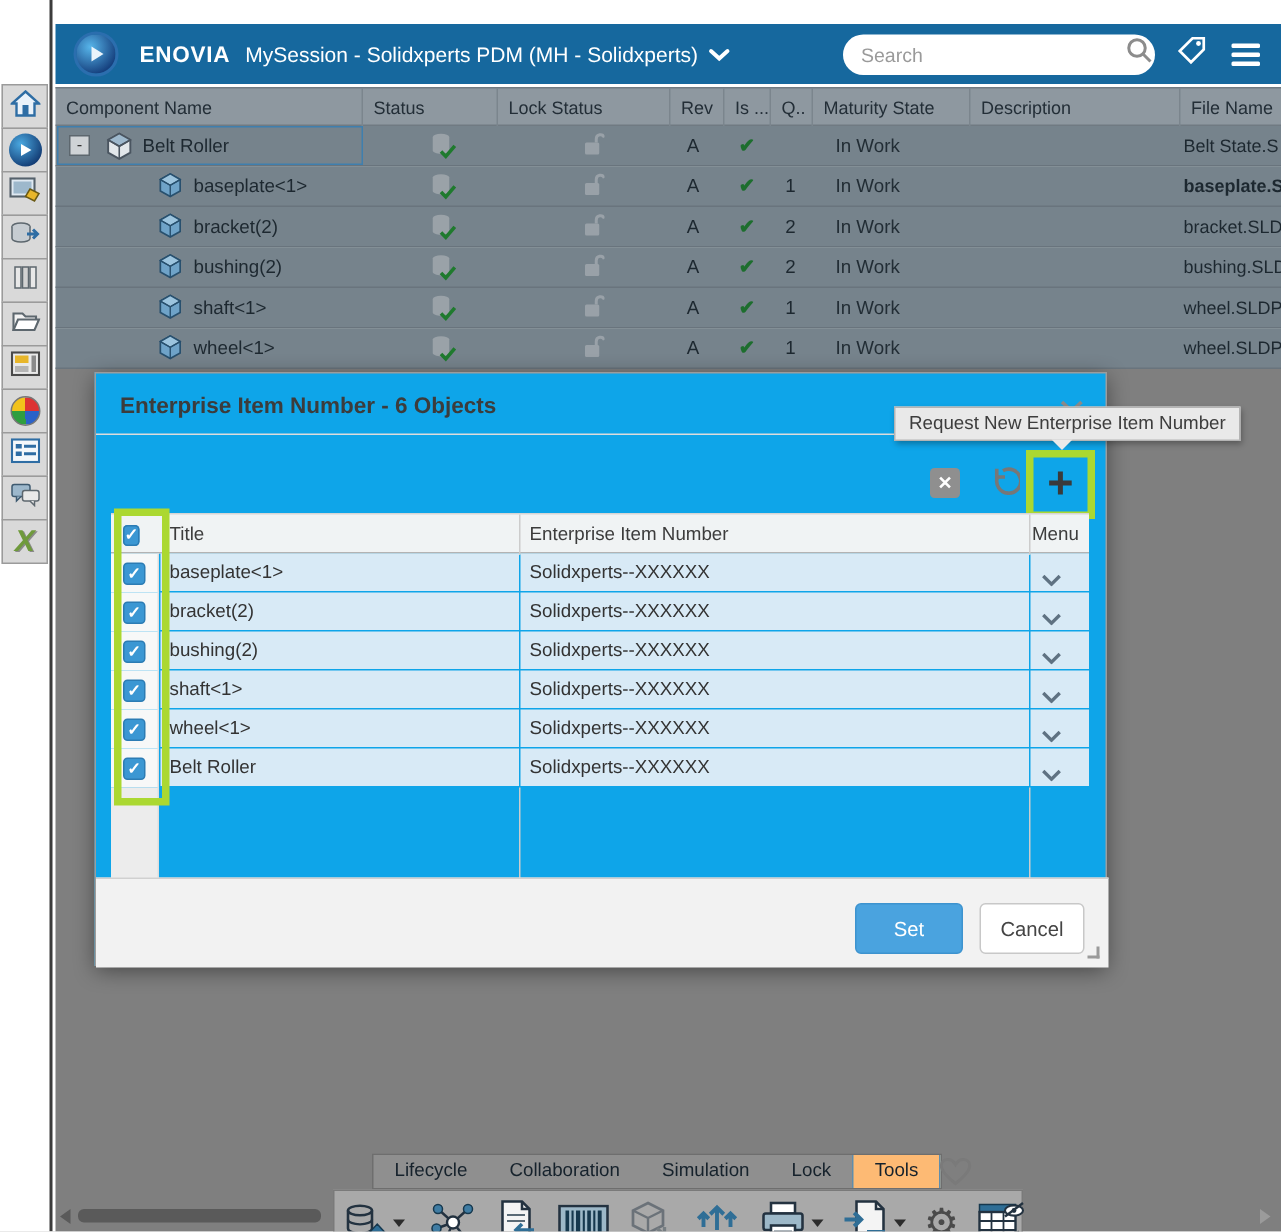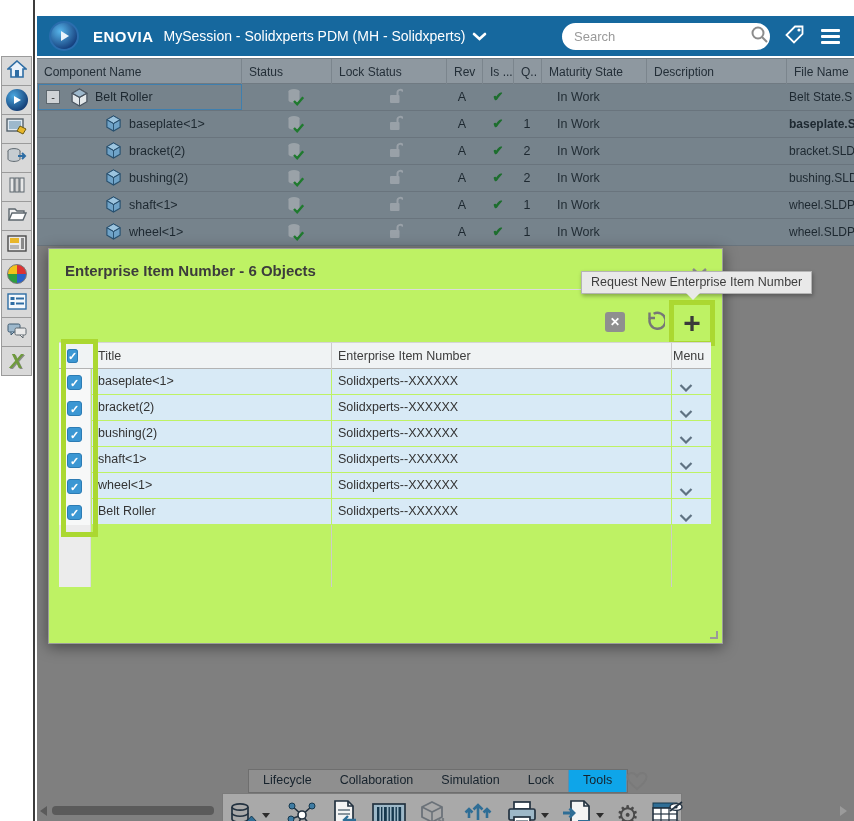--- a/index.html
+++ b/index.html
@@ -41,21 +41,21 @@
   .cell-abs { position:absolute; top:4px; }
   .rev-txt { position:absolute; top:6px; width:22px; text-align:center; font-size:12.5px; color:#1d2830; }
   .chk-green { position:absolute; top:5px; width:18px; text-align:center; font-size:13px; font-weight:bold; color:#1d6e2e; }
   .qty-txt { position:absolute; top:6px; width:16px; text-align:center; font-size:12.5px; color:#1d2830; }
   .mat-txt { position:absolute; top:6px; font-size:12.5px; color:#222d35; }
   .file-txt { position:absolute; top:6px; font-size:12px; color:#1d2830; white-space:nowrap; }
 
   .overlay { position:absolute; left:0; top:230px; width:817px; height:591px; background:#7f7f7f; }
 
   
-  .dialog { position:absolute; left:11px; top:232px; width:675px; height:396px; background:#bef264; border:1px solid #9c9c9c; box-shadow:0 3px 14px rgba(0,0,0,.45); z-index:10; }
+  .dialog { position:absolute; left:26px; top:232px; width:675px; height:396px; background:#0ea5e9; border:1px solid #9c9c9c; box-shadow:0 3px 14px rgba(0,0,0,.45); z-index:10; }
   .dlg-title { position:absolute; left:16px; top:13px; font-size:15px; font-weight:bold; color:#3c3c3c; }
   .dlg-collapse { position:absolute; left:642px; top:14px; cursor:pointer; }
   .dlg-hr { position:absolute; left:0; top:40px; width:675px; border-top:1px solid #dcdcdc; }
   .tool-x { position:absolute; left:556px; top:63px; width:20px; height:20px; background:#8f8f8f; border-radius:3px; color:#fff; font-weight:bold; font-size:12px; text-align:center; line-height:20px; cursor:pointer; }
   .tool-undo { position:absolute; left:594px; top:61px; cursor:pointer; }
   .green-box-plus { position:absolute; left:620px; top:51px; width:46px; height:46px; border:5px solid #ABD831; display:flex; align-items:center; justify-content:center; }
   .tool-plus { font-size:30px; font-weight:bold; color:#3a3a3a; line-height:1; cursor:pointer; }
   .tooltip { position:absolute; left:532px; top:22px; height:23px; background:#e9e9e9; border:1px solid #b4b4b4; box-shadow:1px 2px 4px rgba(0,0,0,.3); font-size:12.5px; color:#3d3d3d; line-height:21px; padding:0 9px; white-space:nowrap; z-index:12; }
   .tooltip .ptr { position:absolute; left:104px; bottom:-7px; width:0; height:0; border-left:7px solid transparent; border-right:7px solid transparent; border-top:7px solid #e9e9e9; }
   .green-box-cb { position:absolute; left:12px; top:90px; width:37px; height:198px; border:5px solid #ABD831; z-index:13; pointer-events:none; }
@@ -78,21 +78,21 @@
   .vline-head2 { position:absolute; left:612px; top:0; height:27px; border-left:1px solid #ccc; }
 
   .dlg-footer { position:absolute; left:0; top:336px; width:675px; height:60px; background:#f2f2f2; border-top:1px solid #d0d0d0; }
   .btn-set { position:absolute; left:506px; top:16px; width:72px; height:34px; background:#4AA3DF; border:1px solid #3d93cf; border-radius:4px; color:#fff; font-size:13.5px; cursor:pointer; font-family:"Liberation Sans",sans-serif; }
   .btn-cancel { position:absolute; left:589px; top:16px; width:70px; height:34px; background:#fff; border:1px solid #c8c8c8; border-radius:4px; color:#444; font-size:13.5px; cursor:pointer; font-family:"Liberation Sans",sans-serif; }
   .resize-h { position:absolute; left:661px; top:382px; width:8px; height:8px; border-right:2px solid #9a9a9a; border-bottom:2px solid #9a9a9a; cursor:nwse-resize; }
 
   
   .tabs-strip { position:absolute; left:211px; top:753px; height:24px; display:flex; background:#8f8f8f; border:1px solid #6e6e6e; z-index:6; }
   .tab { padding:3px 14px; font-size:12.5px; color:#16222c; cursor:pointer; white-space:nowrap; }
-  .tab.active { background:#0ea5e9; border-left:1px solid #5f8dac; border-right:1px solid #5f8dac; }
+  .tab.active { background:#fdba74; border-left:1px solid #5f8dac; border-right:1px solid #5f8dac; }
   .heart { position:absolute; left:588px; top:755px; z-index:6; }
   .icons-bar { position:absolute; left:185px; top:777px; width:460px; height:44px; background:#a9a9a9; border:1px solid #7a7a7a; display:flex; align-items:center; z-index:6; }
   .tool-slot { display:flex; align-items:center; justify-content:center; height:42px; padding:0 6px; cursor:pointer; }
   .tsep { width:1px; height:40px; background:#8a8a8a; margin:0 2px; }
   .caret { width:0; height:0; border-left:4px solid transparent; border-right:4px solid transparent; border-top:5px solid #2c2c2c; margin-left:3px; }
   .gear-glyph { font-size:26px; color:#4a4a4a; line-height:1; }
 
   .hscroll-thumb { position:absolute; left:52px; top:806px; width:162px; height:9px; background:#5a5a5a; border-radius:4px; z-index:6; cursor:pointer; }
   .hscroll-left { position:absolute; left:40px; top:806px; width:0; height:0; border-top:5px solid transparent; border-bottom:5px solid transparent; border-right:7px solid #5a5a5a; z-index:6; cursor:pointer; }
   .hscroll-right { position:absolute; left:840px; top:806px; width:0; height:0; border-top:5px solid transparent; border-bottom:5px solid transparent; border-left:7px solid #9b9b9b; z-index:6; cursor:pointer; }
@@ -549,20 +549,24 @@
               </svg></span>
         </div>
 
         <div class="dtail">
           <span class="strip"></span>
             <span class="v1"></span>
             <span class="v2"></span>
         </div>
       </div>
 
+      <div class="dlg-footer">
+        <button class="btn-set">Set</button>
+        <button class="btn-cancel">Cancel</button>
+      </div>
       <span class="resize-h"></span>
     </div>
 
     <div class="tabs-strip">
       <span class="tab">Lifecycle</span>
       <span class="tab">Collaboration</span>
       <span class="tab">Simulation</span>
       <span class="tab">Lock</span>
       <span class="tab active">Tools</span>
     </div>

